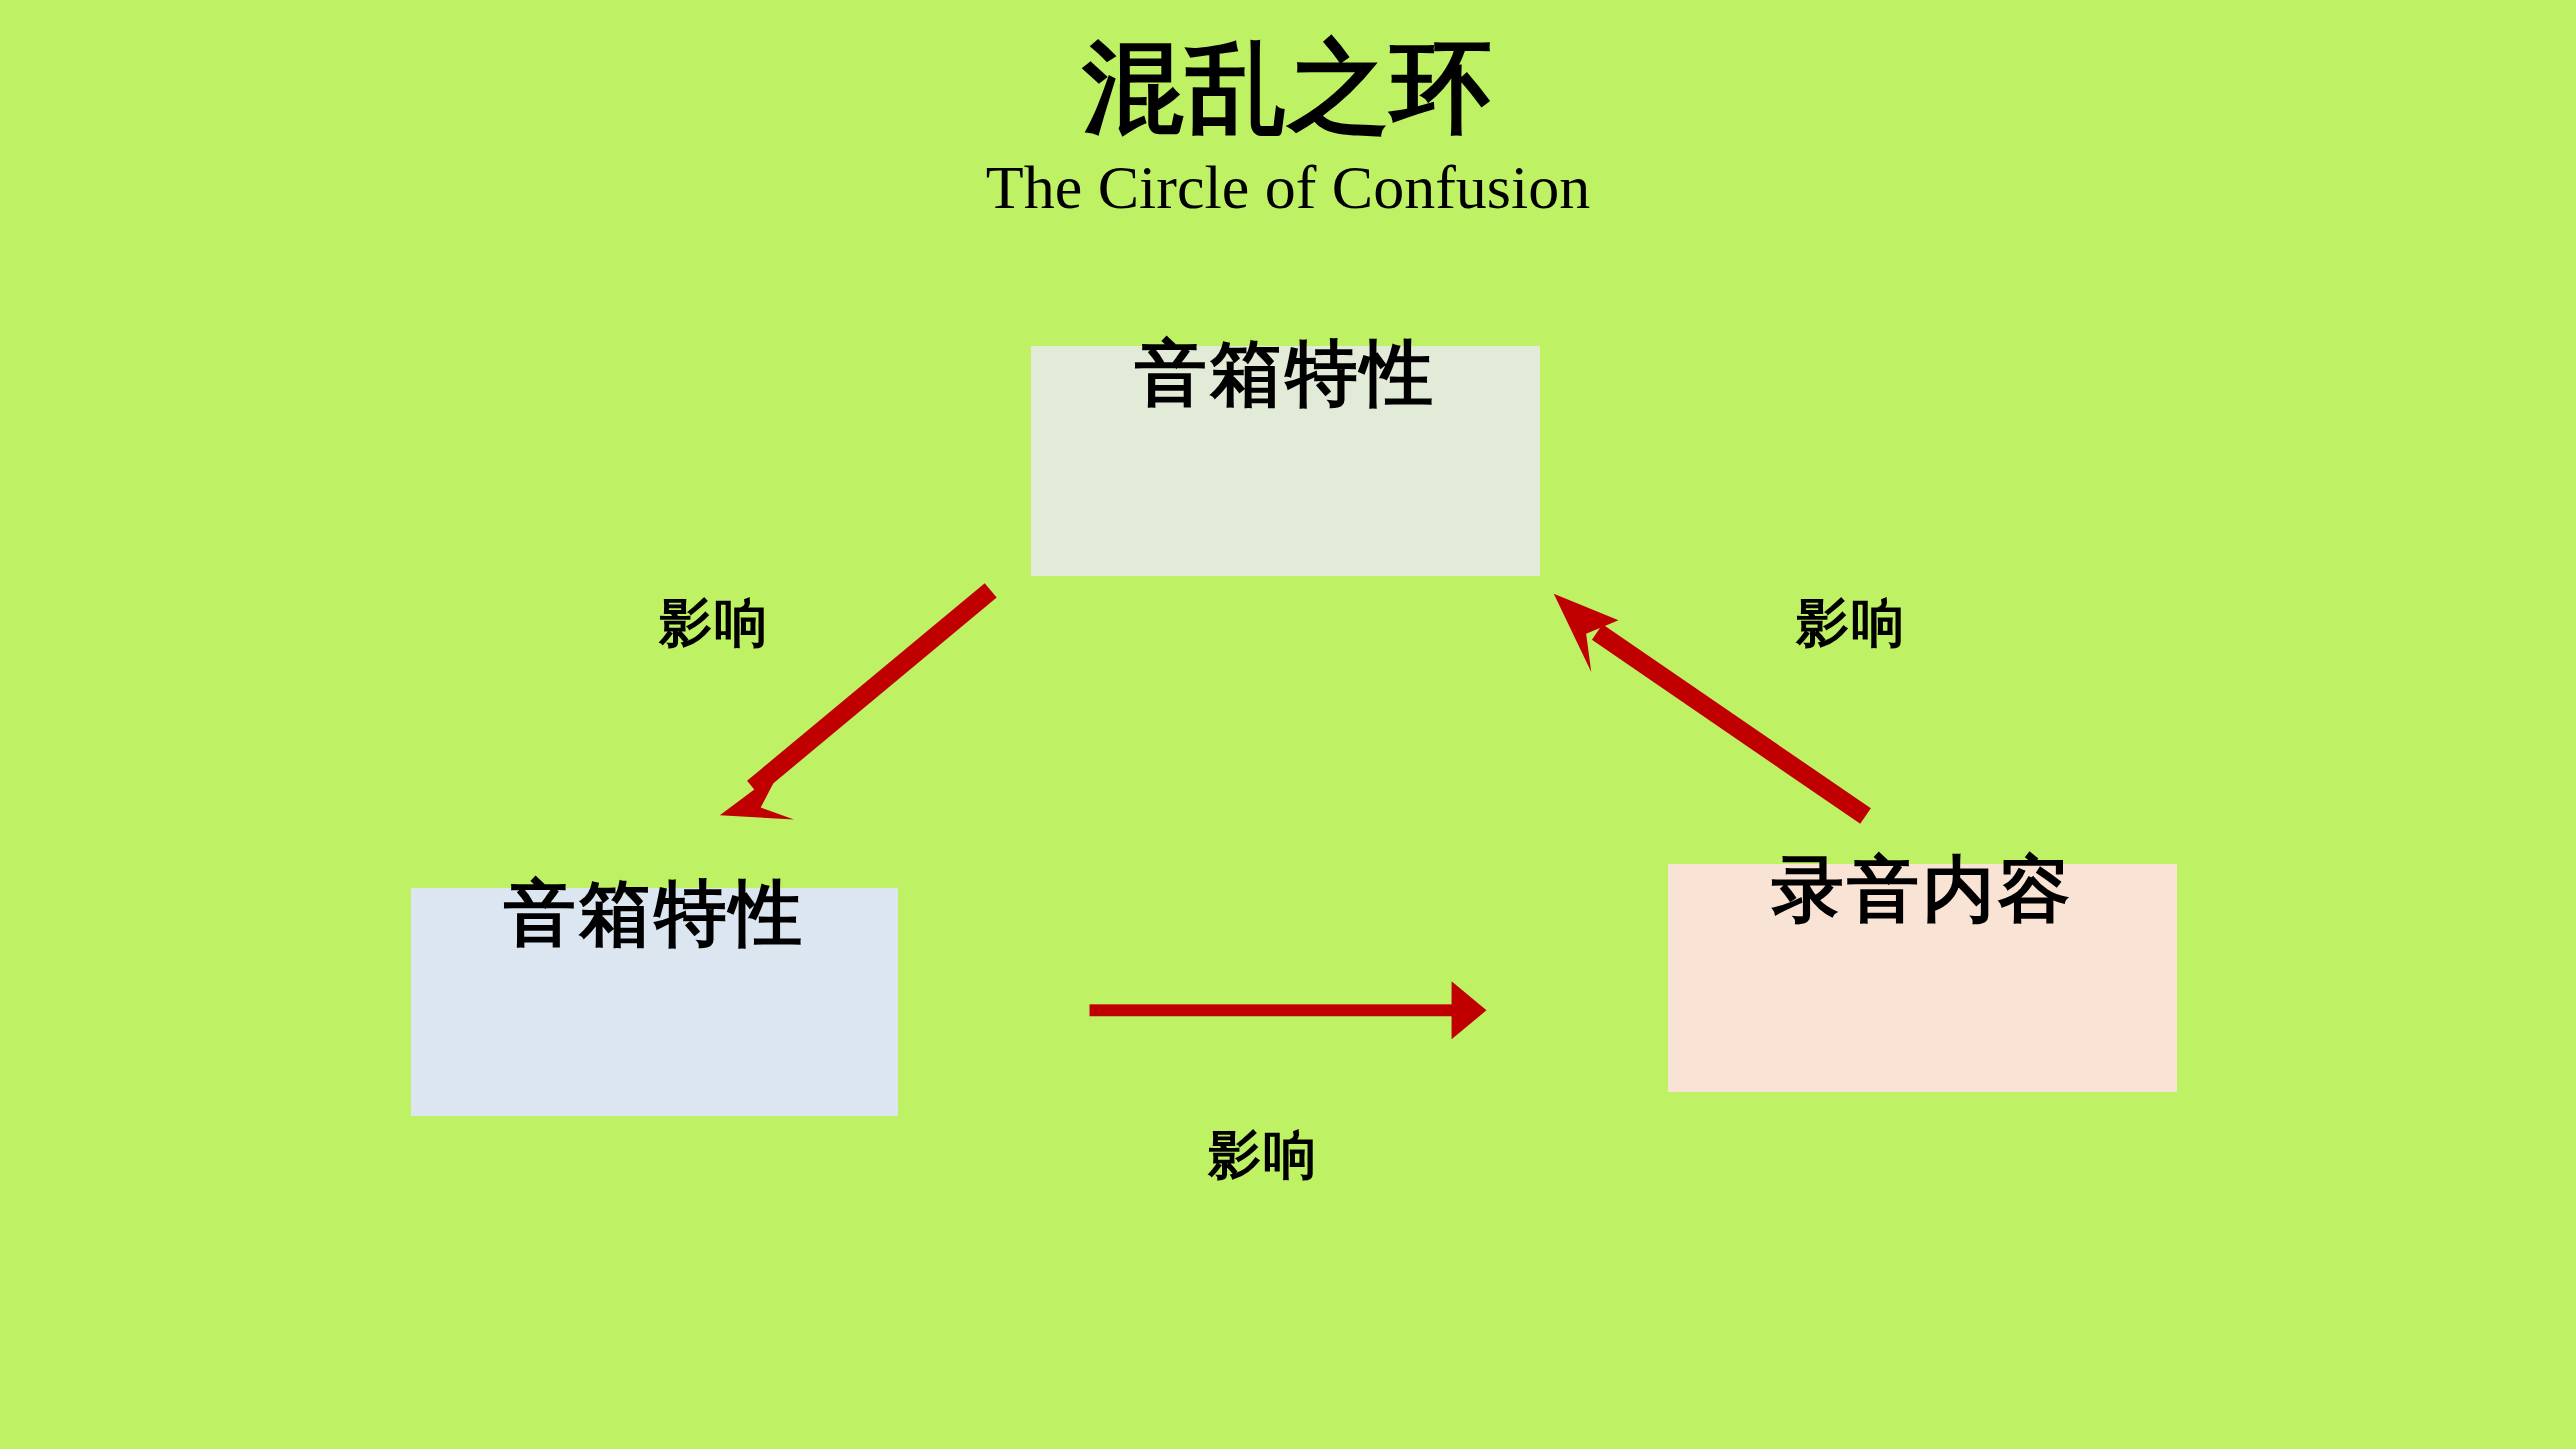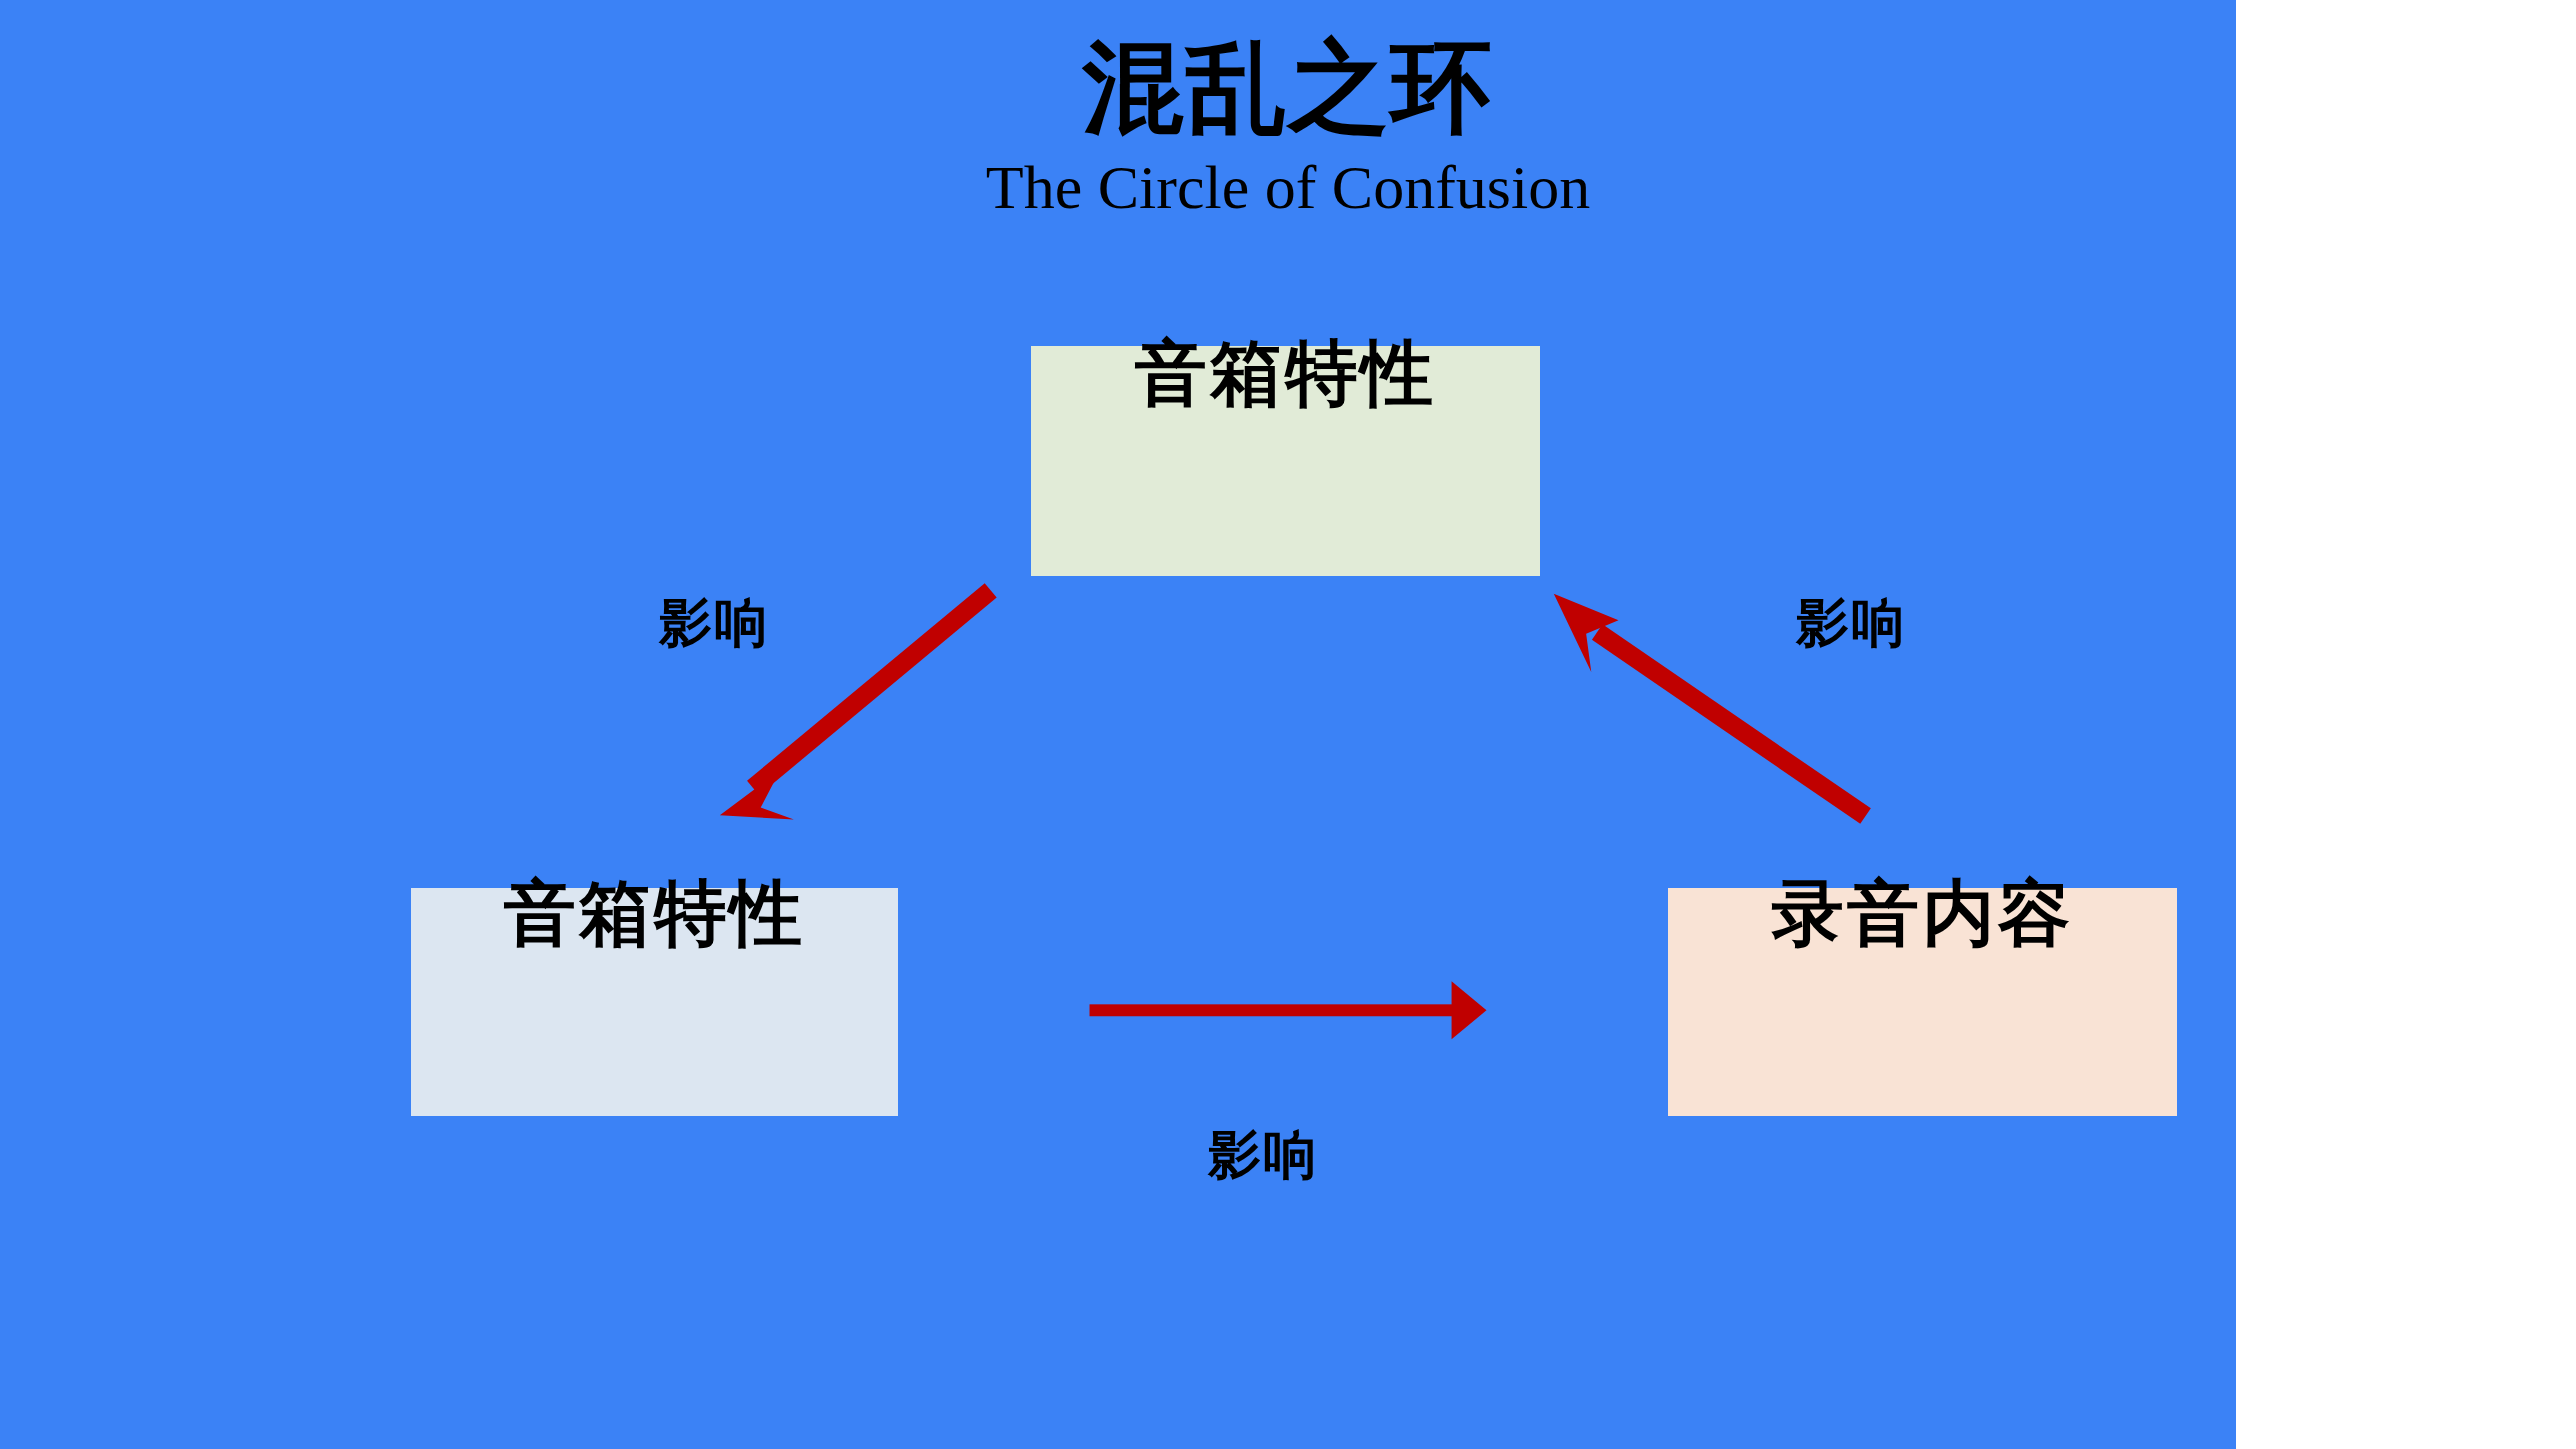--- a/index.html
+++ b/index.html
@@ -7,23 +7,23 @@
     margin: 0;
     padding: 0;
     background: #ffffff;
   }
   body {
     font-family: "Liberation Serif", "DejaVu Serif", serif;
     color: #000000;
   }
   #slide {
     position: relative;
-    width: 2236px;
+    width: 2576px;
     height: 1449px;
-    background: #3b82f6;
+    background: #bef264;
     overflow: hidden;
   }
 
   
   #title-block {
     position: absolute;
     left: 0;
     top: 32px;
     width: 2576px;
     text-align: center;
@@ -75,21 +75,21 @@
     left: 411px;
     top: 888px;
     width: 487px;
     height: 228px;
     background: #dce6f1;
   }
   #node-mix .node-label { transform: translateY(-10.2px); }
 
   #node-record {
     left: 1668px;
-    top: 888px;
+    top: 864px;
     width: 509px;
     height: 228px;
     background: #f9e3d5;
   }
   #node-record .node-label { transform: translateY(-10.2px); }
 
   
   #arrow-layer {
     position: absolute;
     left: 0;

